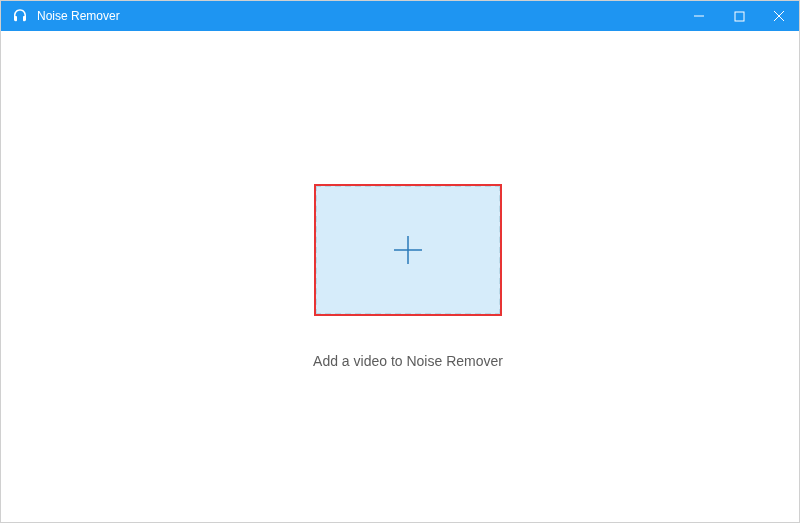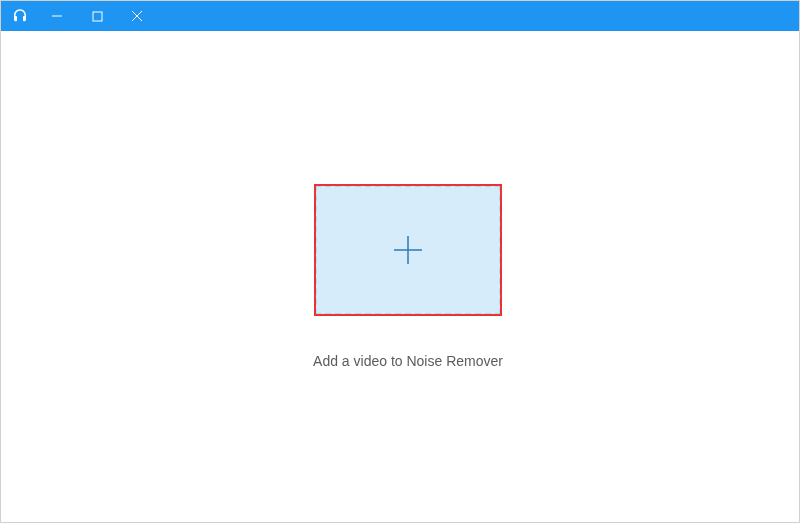--- a/index.html
+++ b/index.html
@@ -85,20 +85,21 @@
   </style>
 </head>
 <body>
 
 <div class="titlebar">
   <span class="app-logo">
     <svg viewBox="0 0 24 24" width="18" height="18" fill="none" stroke="#ffffff" stroke-width="2">
       <path d="M12 3 C7 3 4 7 4 11 C4 12 4 13 4 13 L4 17 C4 18 5 19 6 19 L7 19 C8 19 8 18 8 17 L8 14 C8 13 8 12 7 12 L6 12 C6 8 8 5 12 5 C16 5 18 8 18 12 L17 12 C16 12 16 13 16 14 L16 17 C16 18 16 19 17 19 L18 19 C19 19 20 18 20 17 L20 13 C20 13 20 12 20 11 C20 7 17 3 12 3 Z" fill="#ffffff" stroke="none"></path>
     </svg>
   </span>
+  <span class="app-title">Noise Remover</span>
   <div class="window-controls">
     <div class="window-btn">
       <svg width="12" height="12" viewBox="0 0 12 12">
         <line x1="1" y1="6" x2="11" y2="6" stroke-width="1"></line>
       </svg>
     </div>
     <div class="window-btn">
       <svg width="11" height="11" viewBox="0 0 11 11">
         <rect x="1" y="1" width="9" height="9" fill="none" stroke-width="1"></rect>
       </svg>

